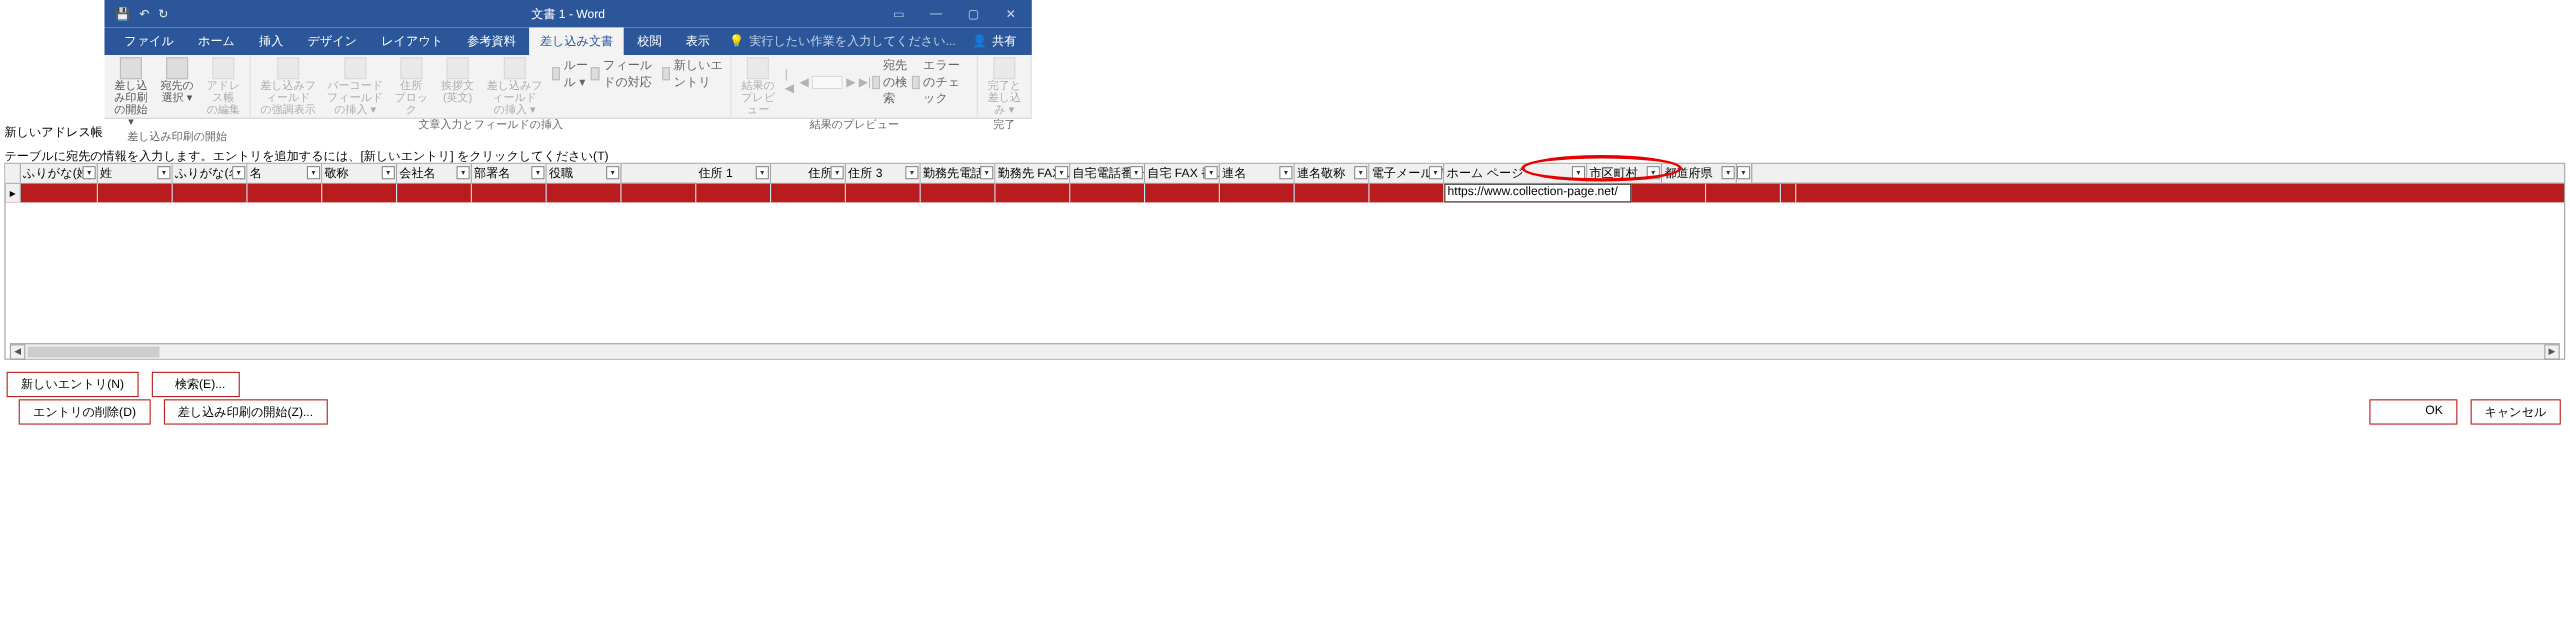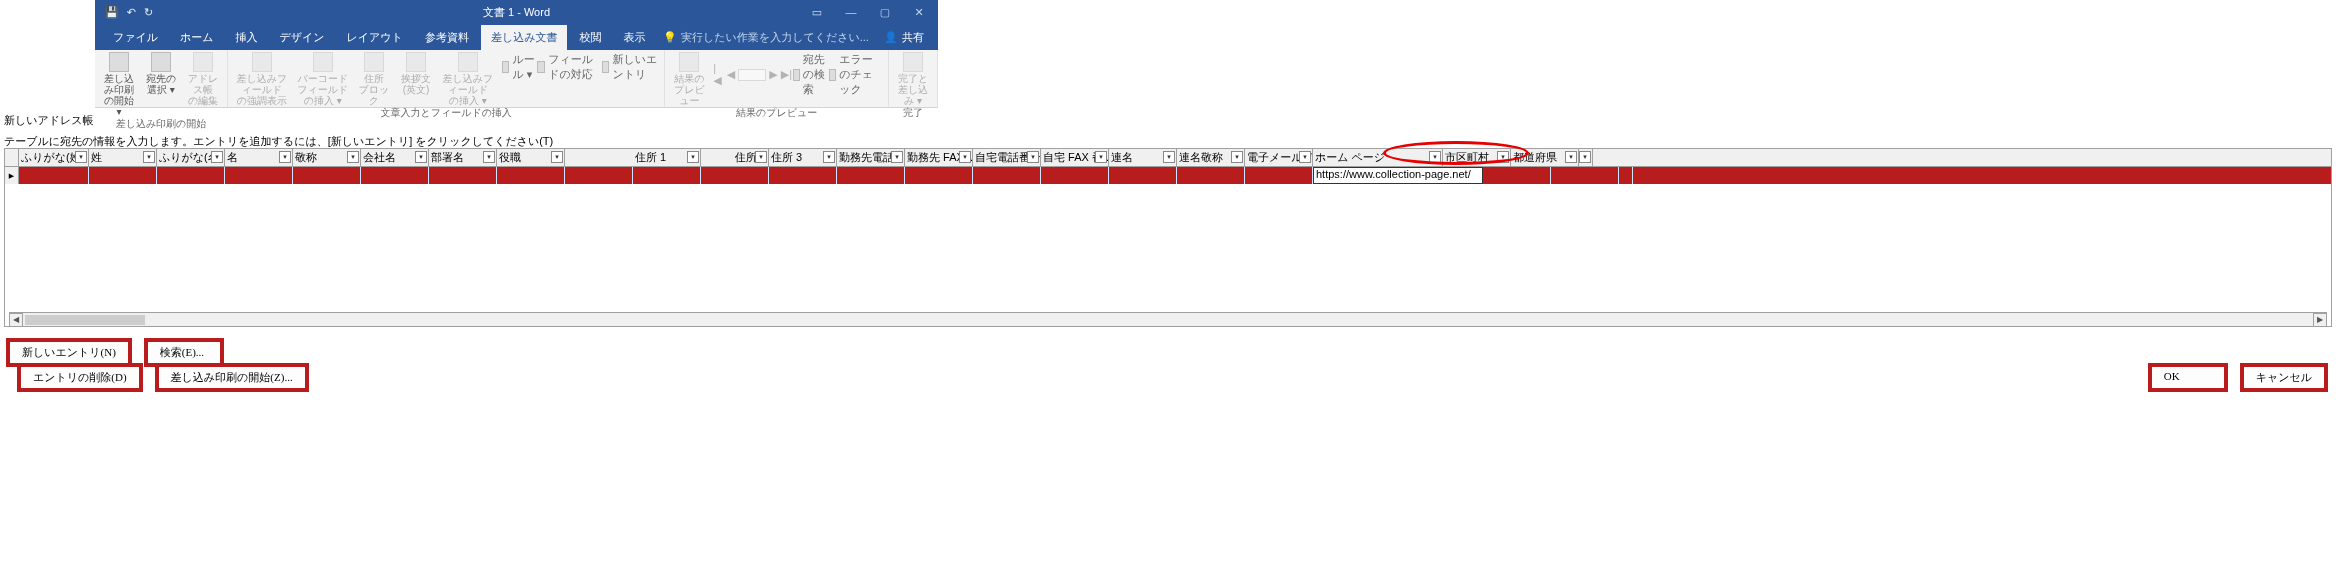--- a/index.html
+++ b/index.html
@@ -51,21 +51,21 @@
 .cell.editing { background: #fff; border: 1px solid #333; padding: 0 2px; position: relative; z-index: 2; }
 
 .hscroll { position: absolute; left: 4px; bottom: 0; right: 4px; height: 14px; background: #f0f0f0; border-top: 1px solid #a0a0a0; display: flex; align-items: center; }
 .hscroll .thumb { width: 120px; height: 10px; background: #cdcdcd; margin-left: 2px; }
 .hscroll .arrow { width: 14px; height: 14px; border: 1px solid #a0a0a0; display: flex; align-items: center; justify-content: center; font-size: 8px; color: #555; }
 
 .red-ellipse { position: absolute; border: 3px solid #e60000; border-radius: 50%; pointer-events: none; }
 
 
 .btnrow { position: absolute; display: flex; gap: 12px; }
-.btn { background: #fdfdfd; border: 4px solid #b91c1c; padding: 3px 12px; min-width: 80px; text-align: left; cursor: pointer; font-family: Liberation Serif, serif; }
+.btn { background: #fdfdfd; border: 1px solid #b91c1c; padding: 3px 12px; min-width: 80px; text-align: right; cursor: pointer; }
 
 </style>
 </head>
 <body>
 
 <div class="titlebar">
   <div class="qat">
     <span>💾</span>
     <span>↶</span>
     <span>↻</span>

